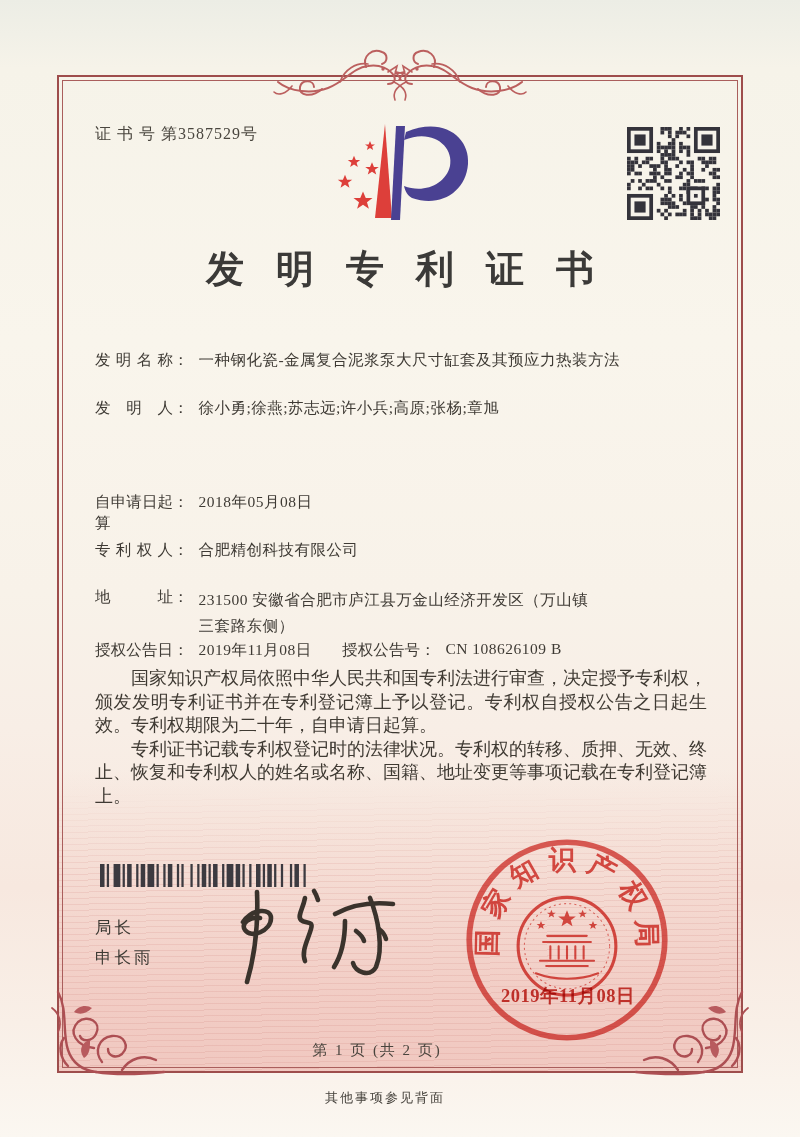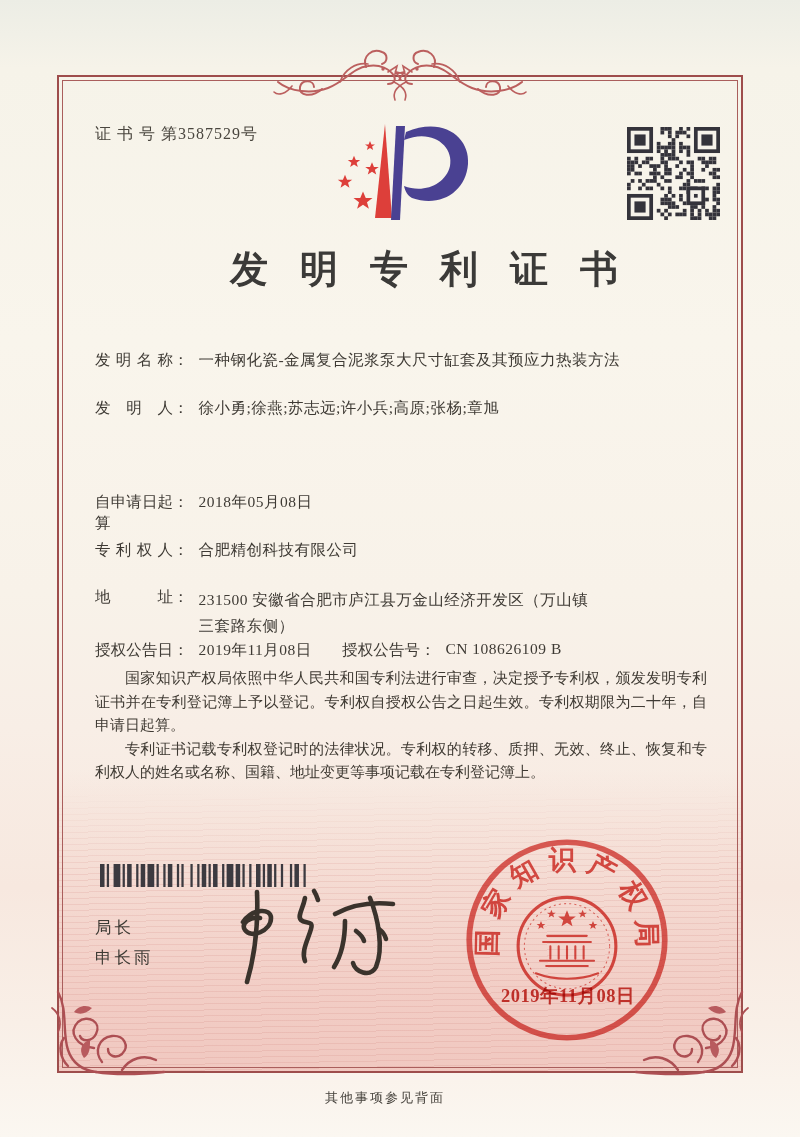--- a/index.html
+++ b/index.html
@@ -12,28 +12,28 @@
   .waves{position:absolute;left:59px;right:59px;top:790px;bottom:64px;
     background:repeating-linear-gradient(179deg,rgba(196,98,92,.13) 0 1px,rgba(255,255,255,0) 1px 6px);
     -webkit-mask-image:linear-gradient(180deg,transparent 0,black 30%);
     mask-image:linear-gradient(180deg,transparent 0,black 30%);}
   .frame{position:absolute;left:57px;top:75px;right:57px;bottom:64px;border:2px solid #9e4d4c;}
   .frame-inner{position:absolute;left:3px;top:3px;right:3px;bottom:3px;border:1px solid #aa5e5c;}
   .cert-no{position:absolute;left:95px;top:124px;font-size:16px;letter-spacing:1px;color:#4a463f;text-align:center;}
   .logo{position:absolute;left:328px;top:116px;}
   .qr{position:absolute;left:627px;top:127px;}
   .title{position:absolute;left:57px;top:244px;width:686px;text-align:center;
-    font-size:38px;font-weight:700;letter-spacing:32px;text-indent:32px;color:#3b3a38;padding-left:24px;}
+    font-size:38px;font-weight:700;letter-spacing:32px;text-indent:32px;color:#3b3a38;}
   .row{position:absolute;left:95px;font-size:15.5px;color:#3e3a34;}
   .lbl{display:inline-block;width:78px;text-align:justify;text-align-last:justify;vertical-align:top;}
   .colon{display:inline-block;vertical-align:top;}
   .val{display:inline-block;vertical-align:top;margin-left:6px;letter-spacing:.5px;}
   .val-address{white-space:pre-line;line-height:26px;}
   .grp2{position:absolute;left:247px;top:0;white-space:nowrap;}
-  .paras{position:absolute;left:95px;top:667px;width:612px;font-size:15px;line-height:23.6px;
+  .paras{position:absolute;left:95px;top:667px;width:612px;font-size:18px;line-height:23.6px;
     text-align:justify;color:#3f3a33;}
   .paras p{margin:0;text-indent:2em;}
   .barcode{position:absolute;left:100px;top:864px;}
   .director{position:absolute;left:95px;top:913px;font-family:Liberation Serif, serif;
     font-size:16.5px;font-weight:500;letter-spacing:3px;color:#3d3a34;line-height:30px;}
   .sig{position:absolute;left:213px;top:886px;}
   .seal{position:absolute;left:463px;top:836px;width:208px;height:208px;mix-blend-mode:multiply;opacity:.92;}
   .seal-date{position:absolute;left:478px;top:983px;width:180px;text-align:center;color:#c93c36;
     font-size:18.5px;font-weight:700;letter-spacing:.5px;mix-blend-mode:multiply;}
   .pageno{position:absolute;left:57px;top:1041px;width:640px;text-align:center;font-size:15px;
@@ -425,14 +425,15 @@
           <path d="M-16,0 V12 M-8,0 V12 M0,0 V12 M8,0 V12 M16,0 V12"></path>
           <path d="M-26,14 H26"></path>
           <path d="M-20,19 H20"></path>
           <path d="M-30,26 C-12,33 12,33 30,26"></path>
         </g>
       </g>
     </svg>
   </div>
   <div class="seal-date">2019年11月08日</div>
 
+  <div class="pageno">第 1 页 (共 2 页)</div>
   <div class="backnote">其他事项参见背面</div>
 </div>
 
 </body></html>

